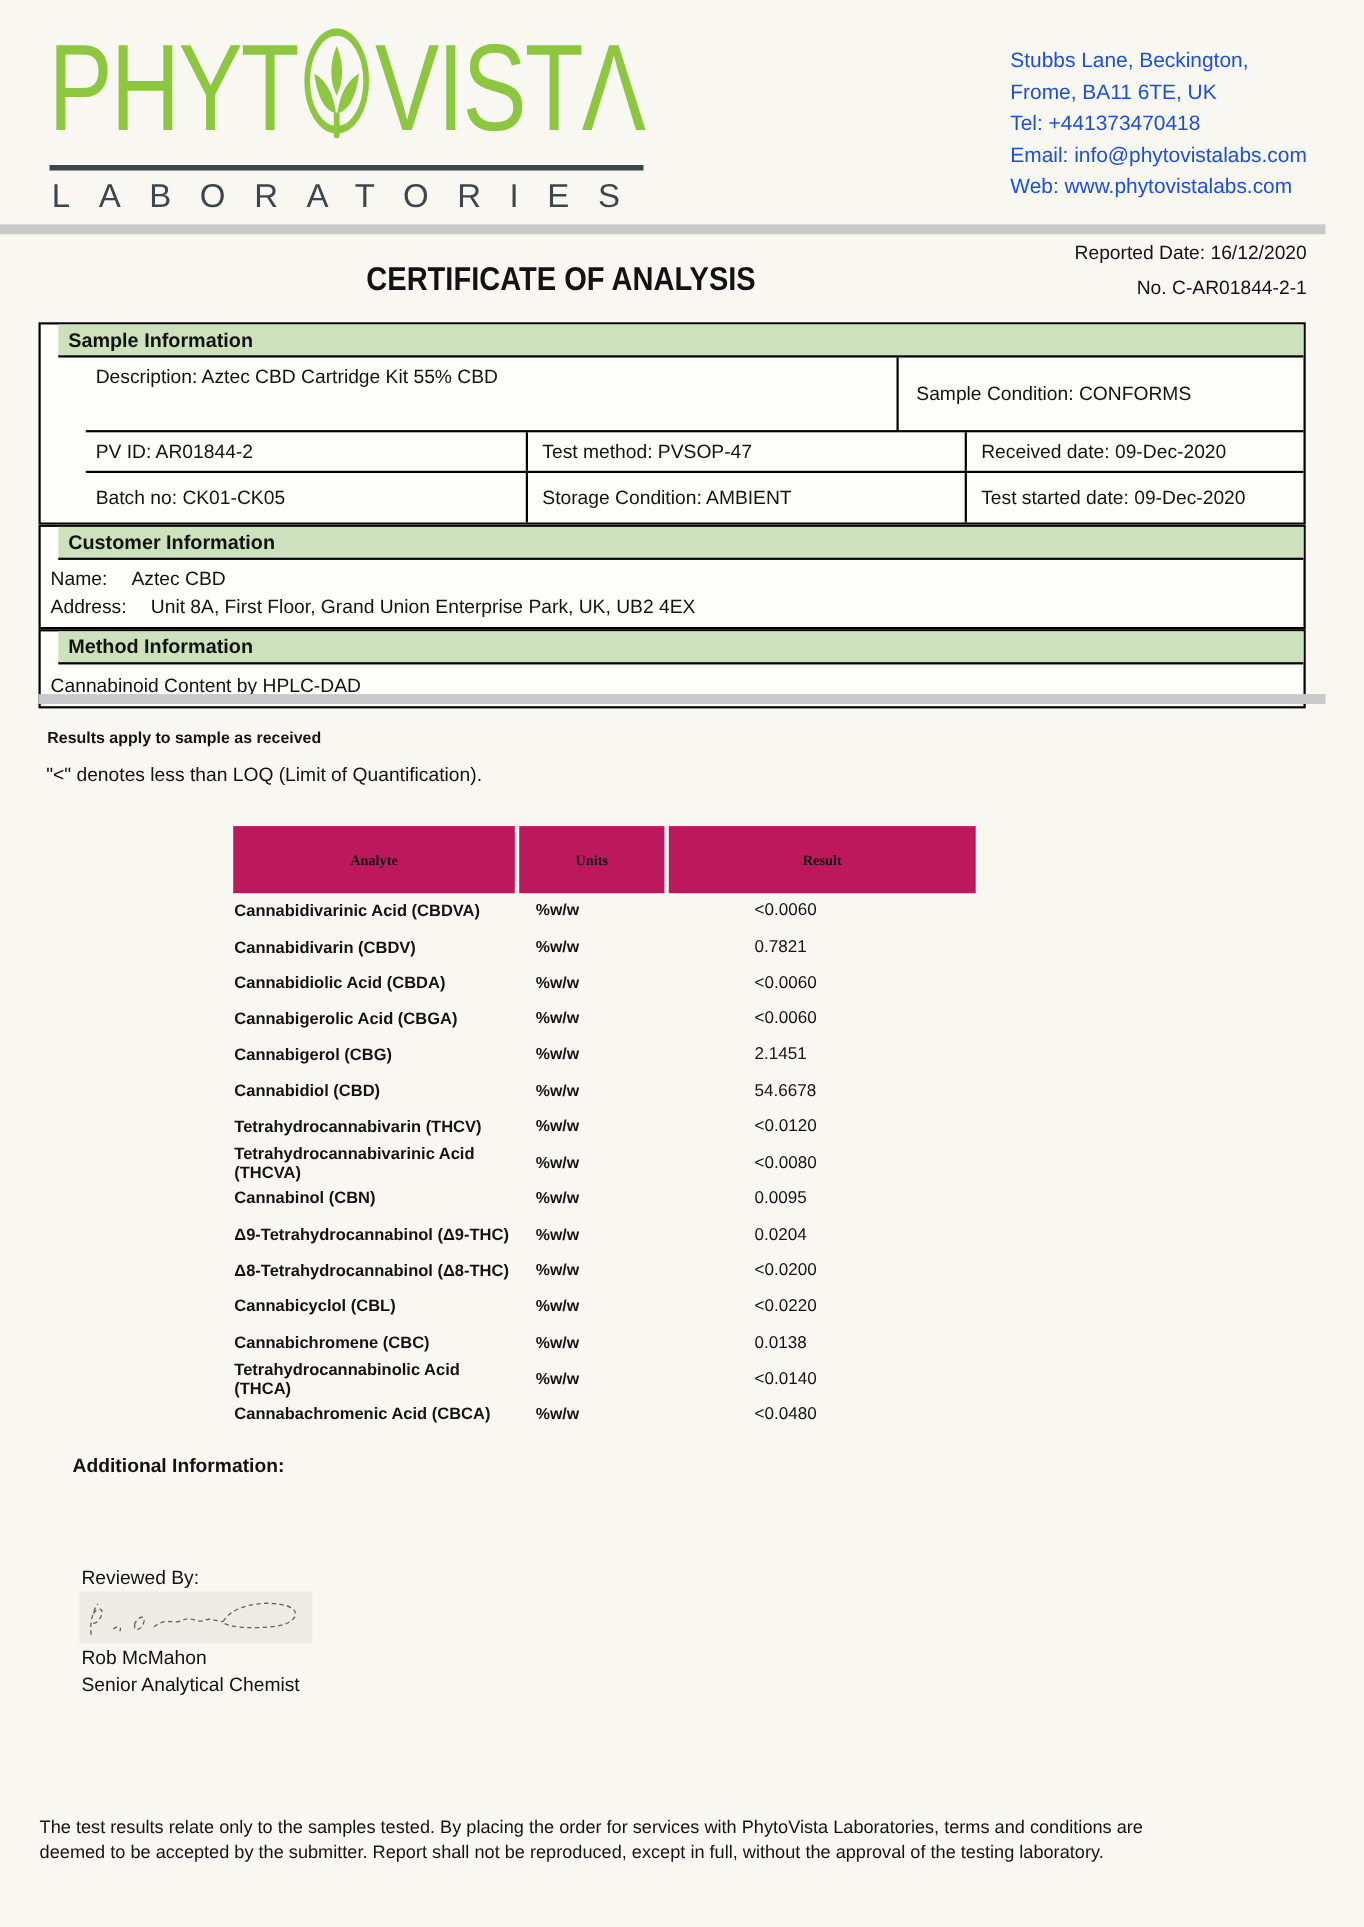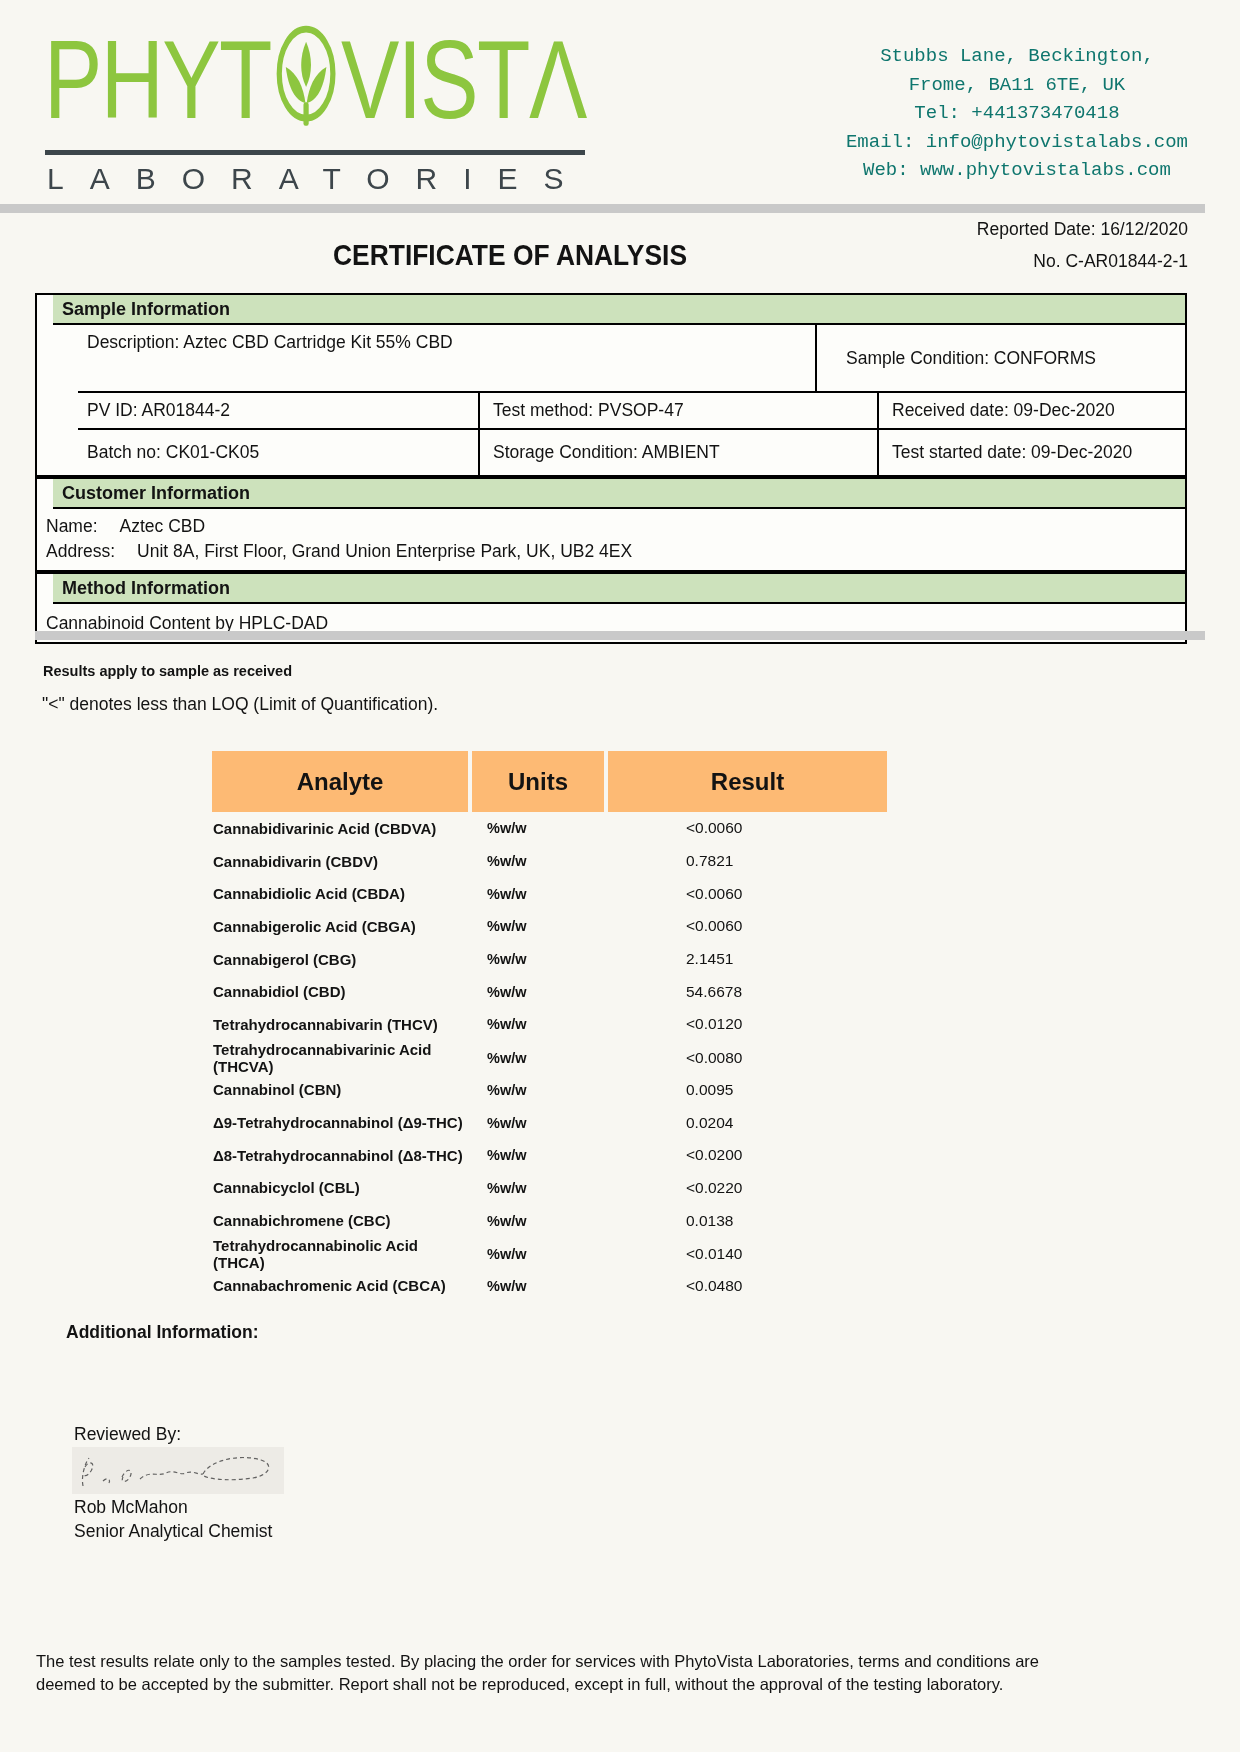--- a/index.html
+++ b/index.html
@@ -15,21 +15,21 @@
     font-size:112px; line-height:1; letter-spacing:-2px; color:#8dc63f;
     transform:scaleX(0.78); transform-origin:0 0; font-weight:400;
   }
   .logo-main svg { display:inline-block; height:104px; width:86px; vertical-align:-11px; margin:0 2px; }
   .logo-underline { position:absolute; left:45px; top:150px; width:540px; height:5px; background:#3d464b; }
   .logo-sub {
     position:absolute; left:47px; top:162px; color:#3d464b;
     font-size:30px; letter-spacing:26px; white-space:nowrap;
   }
   
-  .contact { position:absolute; top:42px; right:52px; text-align:center; font-size:19px; line-height:28.5px; color:#0f766e;font-family:Liberation Mono, monospace; }
+  .contact { position:absolute; top:42px; right:52px; text-align:left; font-size:19px; line-height:28.5px; color:#1d4ed8; }
   .gray-bar { position:absolute; background:#c9c9c9; height:9px; }
   .bar1 { left:0; top:204px; width:1205px; }
   .bar2 { left:35px; top:631px; width:1170px; }
   .reported-date { position:absolute; top:219px; right:52px; font-size:17.5px; }
   .cert-no { position:absolute; top:251px; right:52px; font-size:17.5px; }
   .doc-title {
     position:absolute; top:238px; left:0; width:1020px; text-align:center;
     font-size:30px; font-weight:bold; letter-spacing:0px; transform:scaleX(0.88);
   }
   
@@ -42,36 +42,36 @@
   }
   .sec-head.inner-only { border:none; border-bottom:2px solid #000; }
   .frow { display:flex;margin-left:41px; }
   .cell { font-size:17.5px; }
   .bdr-r { border-right:2px solid #000; }
   .bdr-b { border-bottom:2px solid #000; }
   .row-a { height:68px; }
   .row-b { height:37px; }
   .row-c { height:45px; }
   .c-desc { width:739px; padding:7px 0 0 9px; }
-  .c-cond { flex:1; display:flex; align-items:center; padding-left:29px;text-align:center; }
+  .c-cond { flex:1; display:flex; align-items:center; padding-left:16px;text-align:center; }
   .c1 { width:402px; display:flex; align-items:center; padding-left:9px; }
   .c2 { width:399px; display:flex; align-items:center; padding-left:13px; }
   .c3 { flex:1; display:flex; align-items:center; padding-left:13px; }
   .cust-cell { height:61px; padding:7px 9px 8px 9px; display:flex; flex-direction:column; justify-content:space-between; }
   .pair { display:flex; gap:22px; }
   .method-cell { height:38px; display:flex; align-items:center; padding-left:9px; }
   
   .note1 { position:absolute; left:43px; top:663px; font-size:14.5px; font-weight:bold; }
   .note2 { position:absolute; left:42px; top:694px; font-size:17.5px; }
   
   .results { position:absolute; left:212px; top:751px; width:675px; }
   .res-head { display:grid; grid-template-columns:256px 132px 1fr; column-gap:4px; height:61px; }
   .res-head > div {
-    background:#fdba74; display:flex; align-items:center; justify-content:center;
-    font-weight:bold; font-size:24px;
+    background:#be185d; display:flex; align-items:center; justify-content:center;
+    font-weight:bold; font-size:13px;font-family:Liberation Serif, serif;
   }
   .res-row { display:grid; grid-template-columns:256px 132px 1fr; height:32.7px; align-items:center; }
   .res-row .a { font-weight:bold; font-size:15px; padding-left:1px; }
   .res-row .u { font-weight:bold; font-size:14.5px; padding-left:19px; }
   .res-row .r { font-size:15.5px; padding-left:86px; }
   
   .additional { position:absolute; left:66px; top:1322px; font-size:17.5px; font-weight:bold; }
   .reviewed { position:absolute; left:74px; top:1424px; font-size:17.5px; }
   .sig-box { position:absolute; left:72px; top:1447px; width:212px; height:47px; background:#edebe6; }
   .sig-name { position:absolute; left:74px; top:1497px; font-size:17.5px; }

